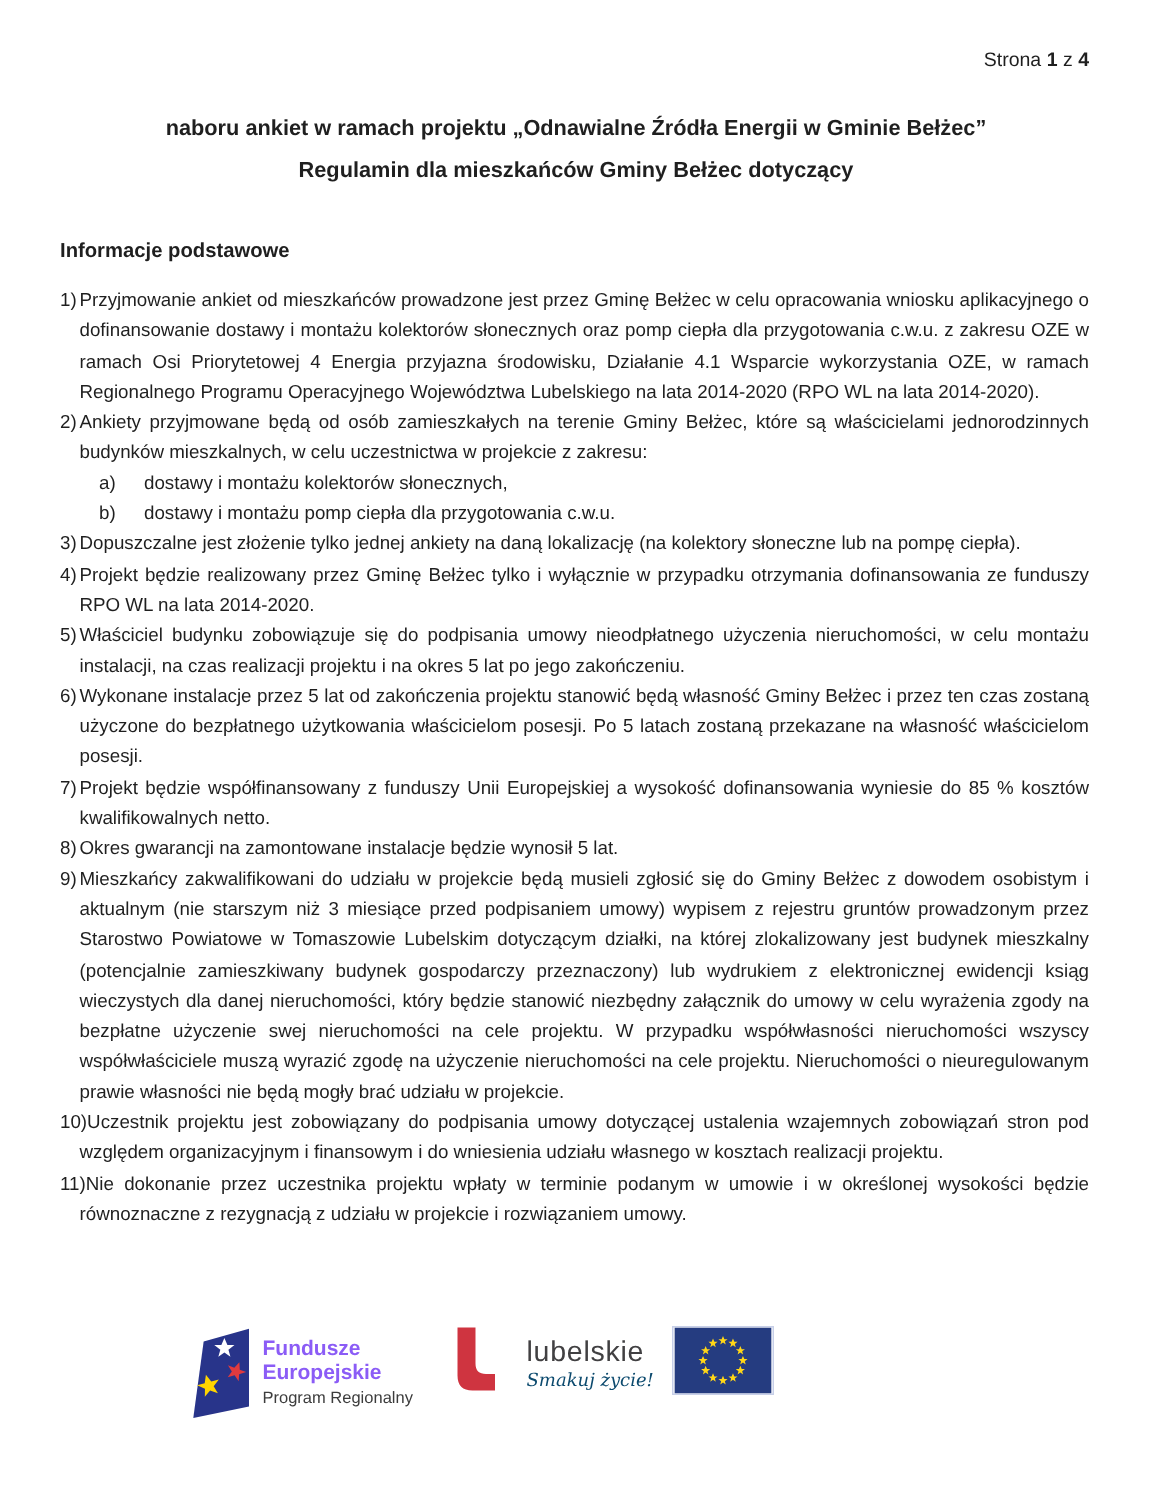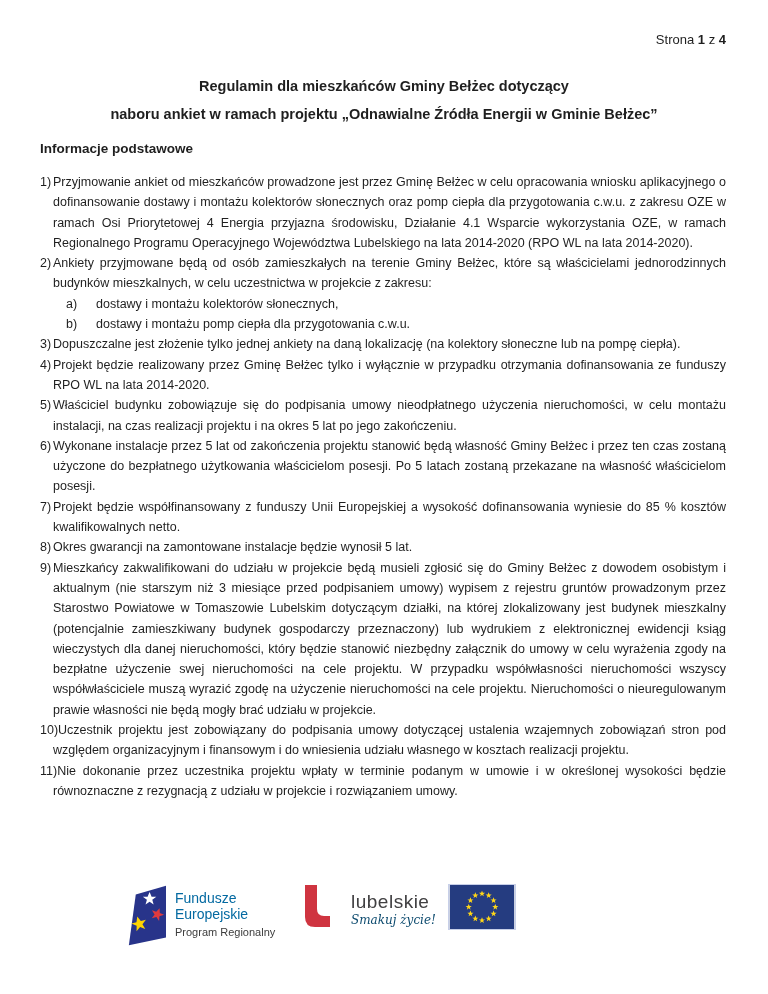--- a/index.html
+++ b/index.html
@@ -4,34 +4,34 @@
 <style>
   html,body { margin:0; padding:0; background:#ffffff; }
   body { width:768px; height:994px; font-family:"Liberation Sans", sans-serif; color:#1f1f1f; }
   .page { position:relative; width:768px; height:994px; overflow:hidden; background:#ffffff; }
 
   .page-number { position:absolute; top:32px; right:42px; font-size:13px; color:#1f1f1f; }
   .page-number b { font-weight:bold; }
 
   .doc-title { margin:72px 40px 0 40px; text-align:center; font-weight:bold; font-size:14.5px; line-height:28px; color:#1f1f1f; }
 
-  .section-heading { margin:13px 42px 5px 40px; font-weight:bold; font-size:13.5px; color:#1f1f1f; }
+  .section-heading { margin:31px 42px 5px 40px; font-weight:bold; font-size:13.5px; color:#1f1f1f; }
 
   .reg-list { margin:16px 42px 0 40px; font-size:12.5px; line-height:20.3px; text-align:justify; color:#1f1f1f; }
   .item { padding-left:13px; text-indent:-13px; }
   .item .num { display:inline-block; min-width:13px; text-indent:0; }
   .sub { padding-left:56px; text-indent:-30px; }
   .sub .letter { display:inline-block; min-width:30px; text-indent:0; }
 
   .footer { position:absolute; left:0; top:884px; width:768px; height:90px; }
   .logo-group { position:absolute; top:0; display:flex; align-items:flex-start; }
 
   .logo-fe { left:128px; }
   .fe-text { margin-left:9px; margin-top:6px; }
-  .fe-line { font-weight:normal; font-size:14px; line-height:16px; color:#0369a1; }
+  .fe-line { font-weight:bold; font-size:14px; line-height:16px; color:#8b5cf6; }
   .fe-sub { font-size:11px; line-height:14px; color:#3c3c3c; margin-top:3px; }
 
   .logo-lub { left:303px; }
   .lub-text { margin-left:20px; margin-top:8px; }
   .lub-name { font-size:19px; line-height:19px; color:#414042; letter-spacing:0.5px; }
   .lub-tagline { font-family:"DejaVu Serif", serif; font-style:italic; font-size:12px; line-height:14px; color:#0c4a6e; text-align:right; margin-top:2px; padding-right:2px; }
 
   .logo-eu { left:448px; }
   .eu-text { text-align:right; margin-right:10px; margin-top:4px; }
   .eu-name { font-weight:bold; font-size:14.5px; line-height:17px; color:#2c2c2c; }
@@ -39,22 +39,22 @@
   .eu-flag { border:1px solid #c7cfe8; }
 </style>
 </head>
 <body>
 
 <div class="page">
 
   <div class="page-number"><span>Strona</span> <b>1</b> <span>z</span> <b>4</b></div>
 
   <div class="doc-title">
+    <div>naboru ankiet w ramach projektu „Odnawialne Źródła Energii w Gminie Bełżec”</div>
     <div>Regulamin dla mieszkańców Gminy Bełżec dotyczący</div>
-    <div>naboru ankiet w ramach projektu „Odnawialne Źródła Energii w Gminie Bełżec”</div>
   </div>
 
   <div class="section-heading">Informacje podstawowe</div>
 
   <div class="reg-list">
     <div class="item"><span class="num">1)</span><span>Przyjmowanie ankiet od mieszkańców prowadzone jest przez Gminę Bełżec w celu opracowania wniosku aplikacyjnego o dofinansowanie dostawy i montażu kolektorów słonecznych oraz pomp ciepła dla przygotowania c.w.u. z zakresu OZE w ramach Osi Priorytetowej 4 Energia przyjazna środowisku, Działanie 4.1 Wsparcie wykorzystania OZE, w ramach Regionalnego Programu Operacyjnego Województwa Lubelskiego na lata 2014-2020 (RPO WL na lata 2014-2020).</span></div>
     <div class="item"><span class="num">2)</span><span>Ankiety przyjmowane będą od osób zamieszkałych na terenie Gminy Bełżec, które są właścicielami jednorodzinnych budynków mieszkalnych, w celu uczestnictwa w projekcie z zakresu:</span></div>
     <div class="sub"><span class="letter">a)</span><span>dostawy i montażu kolektorów słonecznych,</span></div>
     <div class="sub"><span class="letter">b)</span><span>dostawy i montażu pomp ciepła dla przygotowania c.w.u.</span></div>
     <div class="item"><span class="num">3)</span><span>Dopuszczalne jest złożenie tylko jednej ankiety na daną lokalizację (na kolektory słoneczne lub na pompę ciepła).</span></div>

